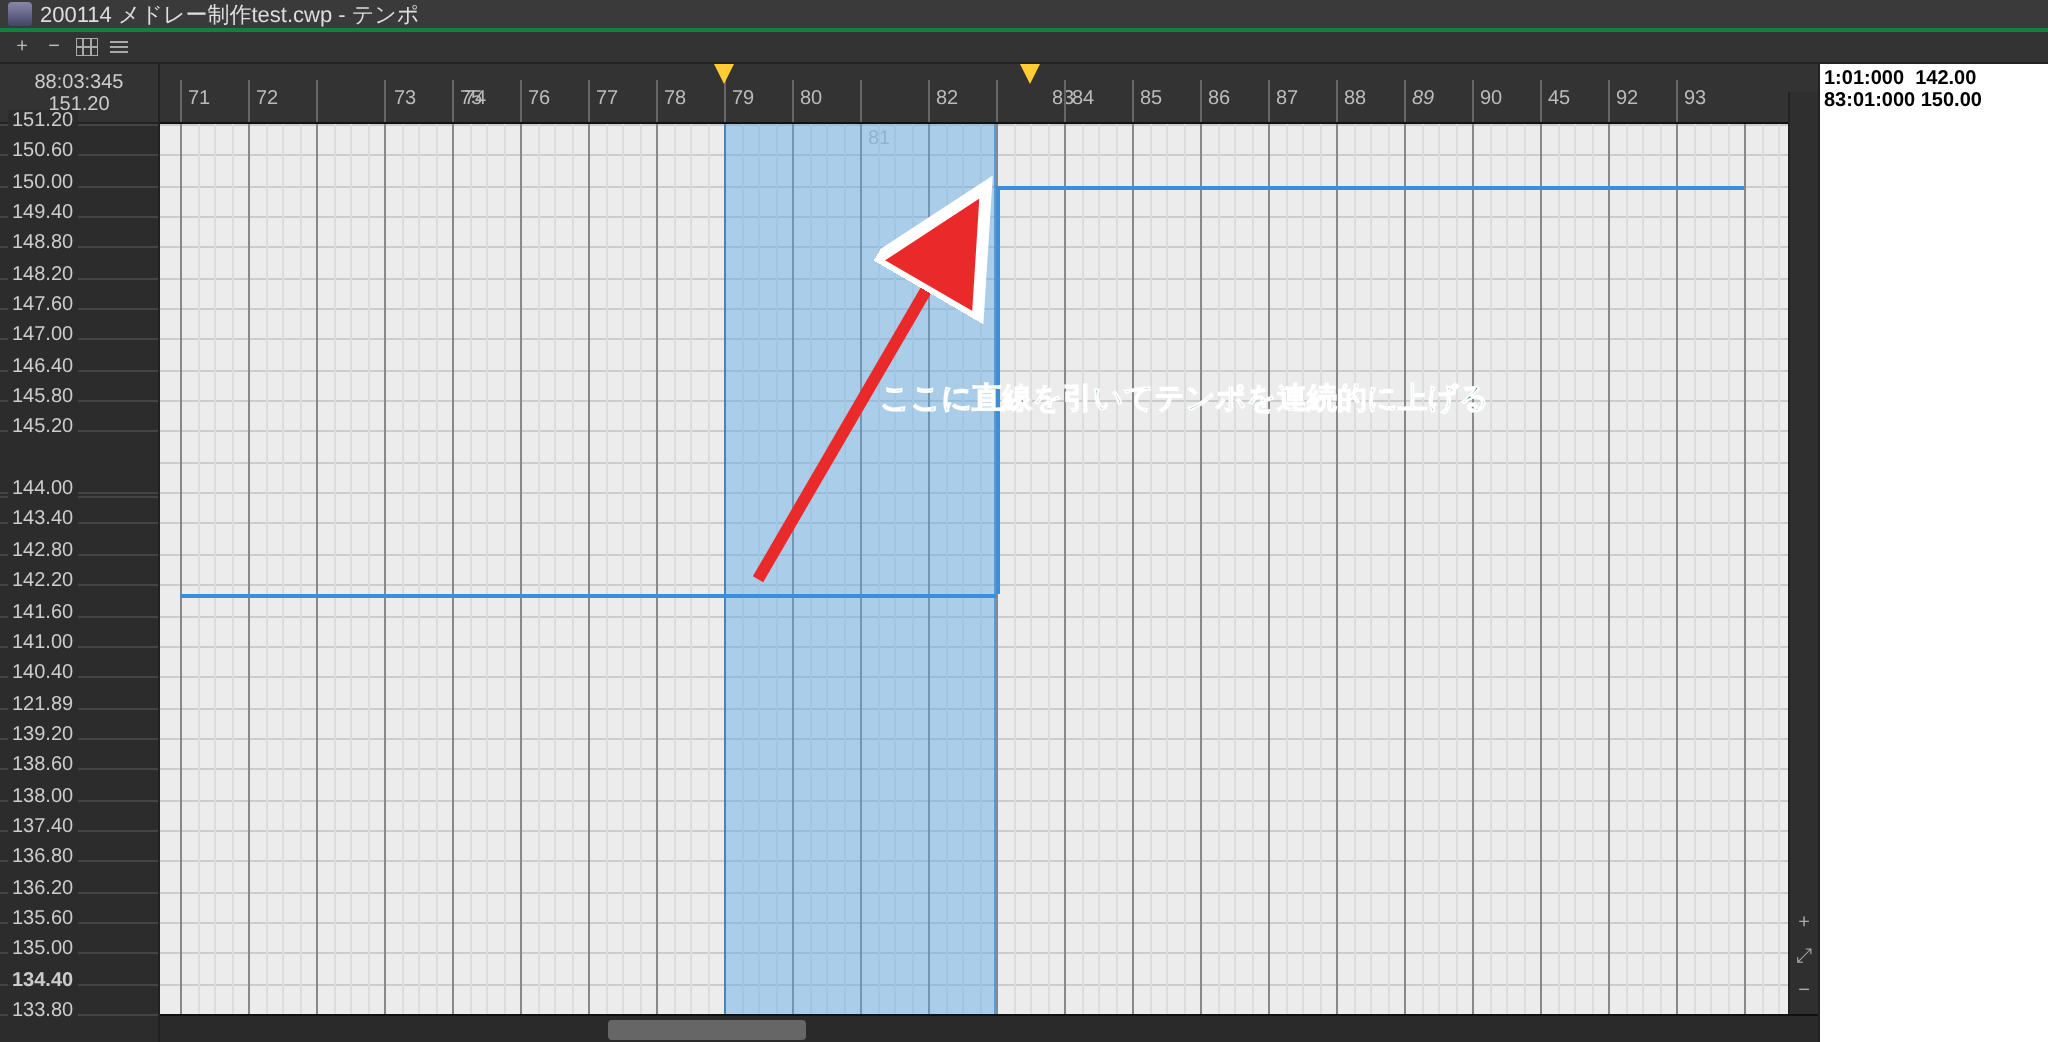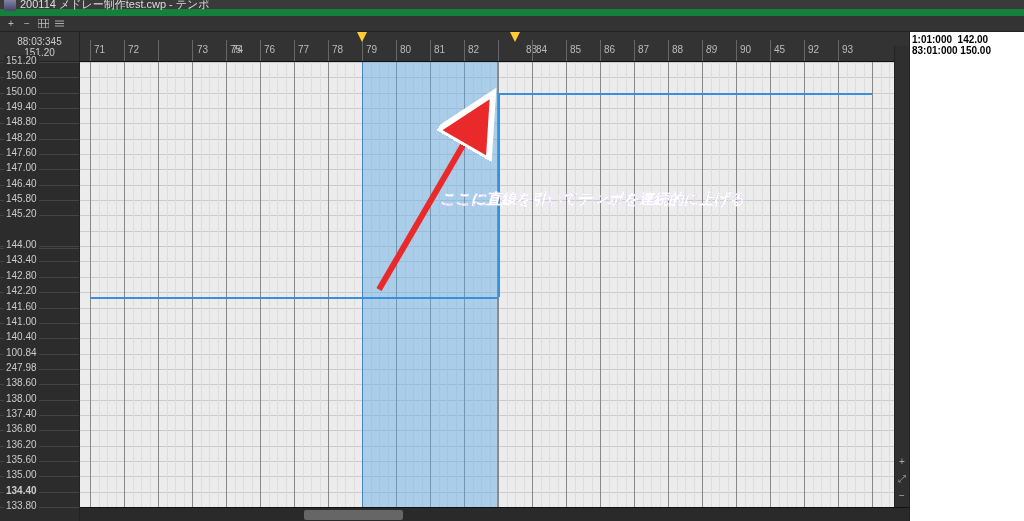--- a/index.html
+++ b/index.html
@@ -1,19 +1,19 @@
 <!DOCTYPE html>
 <html><head>
 <meta charset="utf-8">
 <style>
   * { margin: 0; padding: 0; box-sizing: border-box; font-family: "Meiryo", "MS Gothic", sans-serif; }
   body { background: #333; width: 1024px; height: 521px; overflow: hidden; font-size: 10px; color: #ccc; user-select: none; }
 
   
-  .titlebar { height: 16px; background: #3a3a3a; display: flex; align-items: center; padding-left: 4px; gap: 4px; border-bottom: 7px solid #15803d; }
+  .titlebar { height: 16px; background: #3a3a3a; display: flex; align-items: center; padding-left: 4px; gap: 4px; border-bottom: 2px solid #15803d; }
   .titlebar .app-icon { width: 12px; height: 12px; background: linear-gradient(#88a, #446); border-radius: 2px; }
   .titlebar .title-text { font-size: 11px; color: #ddd; white-space: nowrap; }
 
   
   .toolbar { height: 16px; background: #333; border-bottom: 1px solid #222; display: flex; align-items: center; padding-left: 4px; gap: 2px; }
   .toolbar .tool-btn { width: 14px; height: 12px; display: flex; align-items: center; justify-content: center; color: #bbb; cursor: pointer; font-size: 10px; }
 
   
   .main { display: flex; height: calc(100% - 32px); }
 
@@ -35,21 +35,21 @@
   .grid { flex: 1; position: relative; overflow: hidden; }
   .grid .hline { position: absolute; left: 0; right: 0; height: 1px; background: #ccc; }
   .grid .vline { position: absolute; top: 0; bottom: 0; width: 1px; background: #ccc; }
   .grid .vline.bar { background: #888; }
   .grid .vline.sub { background: #ddd; }
 
   .selection { position: absolute; top: 0; bottom: 0; background: rgba(90, 170, 230, 0.45); border-left: 1px solid rgba(40,120,200,.6); border-right: 1px solid rgba(40,120,200,.6); }
 
   .tempo-line { position: absolute; height: 2px; background: #3a8fd8; }
   .tempo-vline { position: absolute; width: 2px; background: #3a8fd8; }
-  .ann-text { position: absolute; font-size: 15px; font-weight: 700; color: #6d28d9; -webkit-text-stroke: .5px #fff; white-space: nowrap; font-style: italic; }
+  .ann-text { position: absolute; font-size: 15px; font-weight: 700; color: #0f766e; -webkit-text-stroke: .5px #fff; white-space: nowrap; }
   .arrow-svg { position: absolute; pointer-events: none; }
 
   
   .right-panel { width: 115px; background: #fff; color: #000; font-size: 10px; padding: 2px; border-left: 1px solid #222; }
   .right-panel .evt { white-space: pre; font-weight: bold; }
 
   
   .h-scroll { position: absolute; left: 80px; right: 130px; bottom: 0; height: 14px; background: #2a2a2a; border-top: 1px solid #111; }
   .h-scroll .thumb { position: absolute; top: 2px; height: 10px; background: #666; border-radius: 2px; }
 
@@ -144,24 +144,24 @@
         <div class="gutter-row" style="top: 245.517px;">
           <span>141.60</span>
         </div>
         <div class="gutter-row" style="top: 260.862px;">
           <span>141.00</span>
         </div>
         <div class="gutter-row" style="top: 276.207px;">
           <span>140.40</span>
         </div>
         <div class="gutter-row" style="top: 291.552px;">
-          <span>100.84</span>
+          <span>121.89</span>
         </div>
         <div class="gutter-row" style="top: 306.897px;">
-          <span>247.98</span>
+          <span>139.20</span>
         </div>
         <div class="gutter-row" style="top: 322.241px;">
           <span>138.60</span>
         </div>
         <div class="gutter-row" style="top: 337.586px;">
           <span>138.00</span>
         </div>
         <div class="gutter-row" style="top: 352.931px;">
           <span>137.40</span>
         </div>
@@ -202,21 +202,21 @@
         <div class="bar-label" style="left: 182px;">76</div>
         <div class="bar-tick" style="left: 214px;"></div>
         <div class="bar-label" style="left: 216px;">77</div>
         <div class="bar-tick" style="left: 248px;"></div>
         <div class="bar-label" style="left: 250px;">78</div>
         <div class="bar-tick" style="left: 282px;"></div>
         <div class="bar-label" style="left: 284px;">79</div>
         <div class="bar-tick" style="left: 316px;"></div>
         <div class="bar-label" style="left: 318px;">80</div>
         <div class="bar-tick" style="left: 350px;"></div>
-        <div class="bar-label" style="left: 352px;">81</div>
+        <div class="bar-label" style="left: 352px; margin-top: 20px;">81</div>
         <div class="bar-tick" style="left: 384px;"></div>
         <div class="bar-label" style="left: 386px;">82</div>
         <div class="bar-tick" style="left: 418px;"></div>
         <div class="bar-label" style="left: 420px; margin-left: 24px;">83</div>
         <div class="bar-tick" style="left: 452px;"></div>
         <div class="bar-label" style="left: 454px;">84</div>
         <div class="bar-tick" style="left: 486px;"></div>
         <div class="bar-label" style="left: 488px;">85</div>
         <div class="bar-tick" style="left: 520px;"></div>
         <div class="bar-label" style="left: 522px;">86</div>

